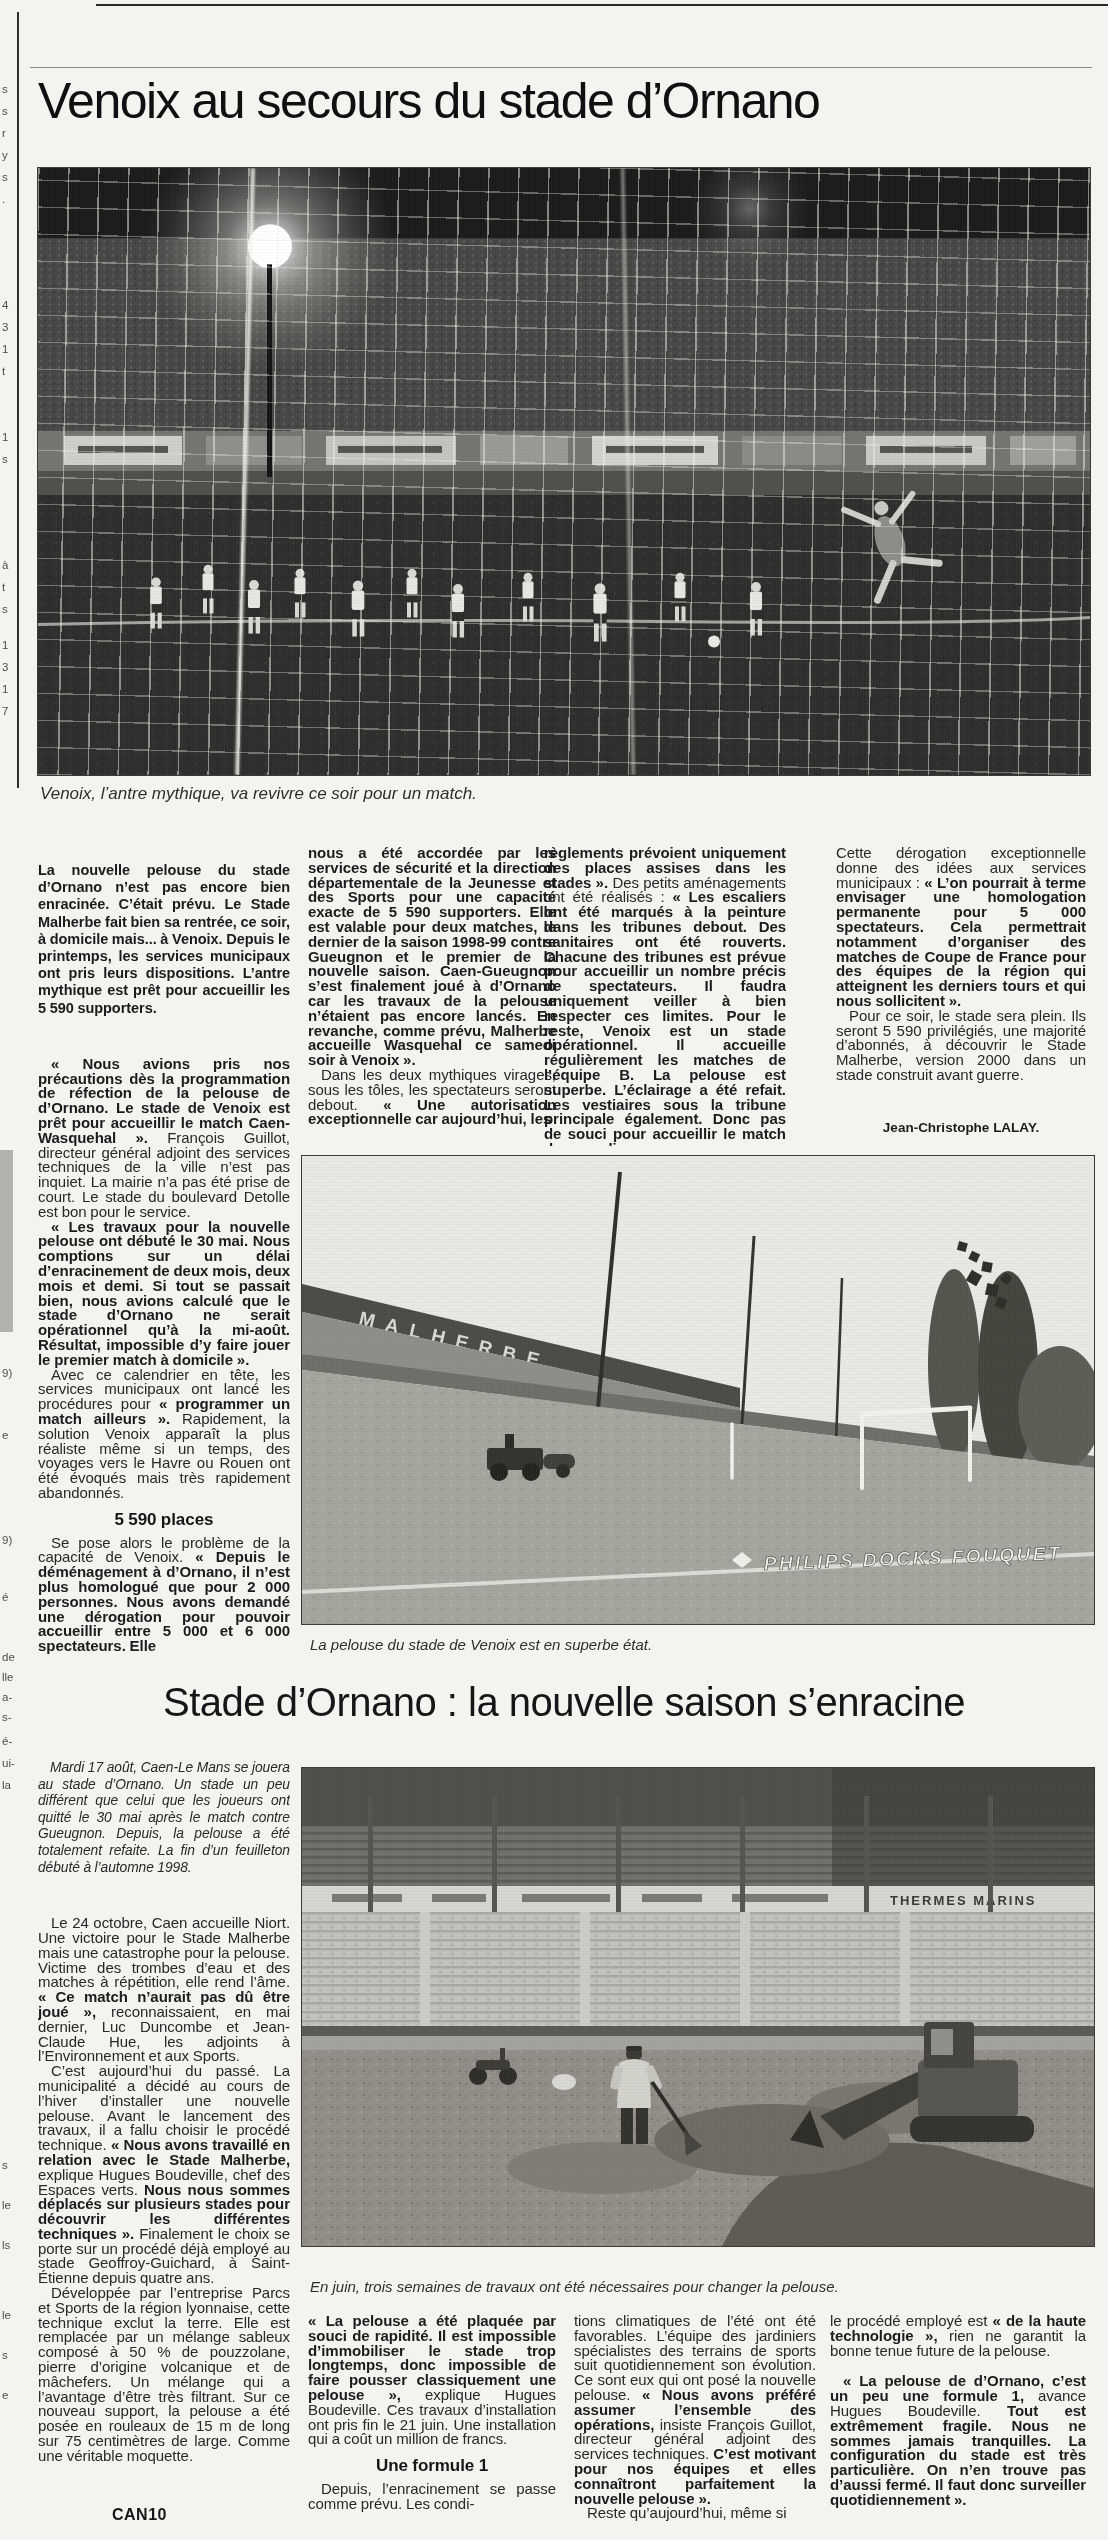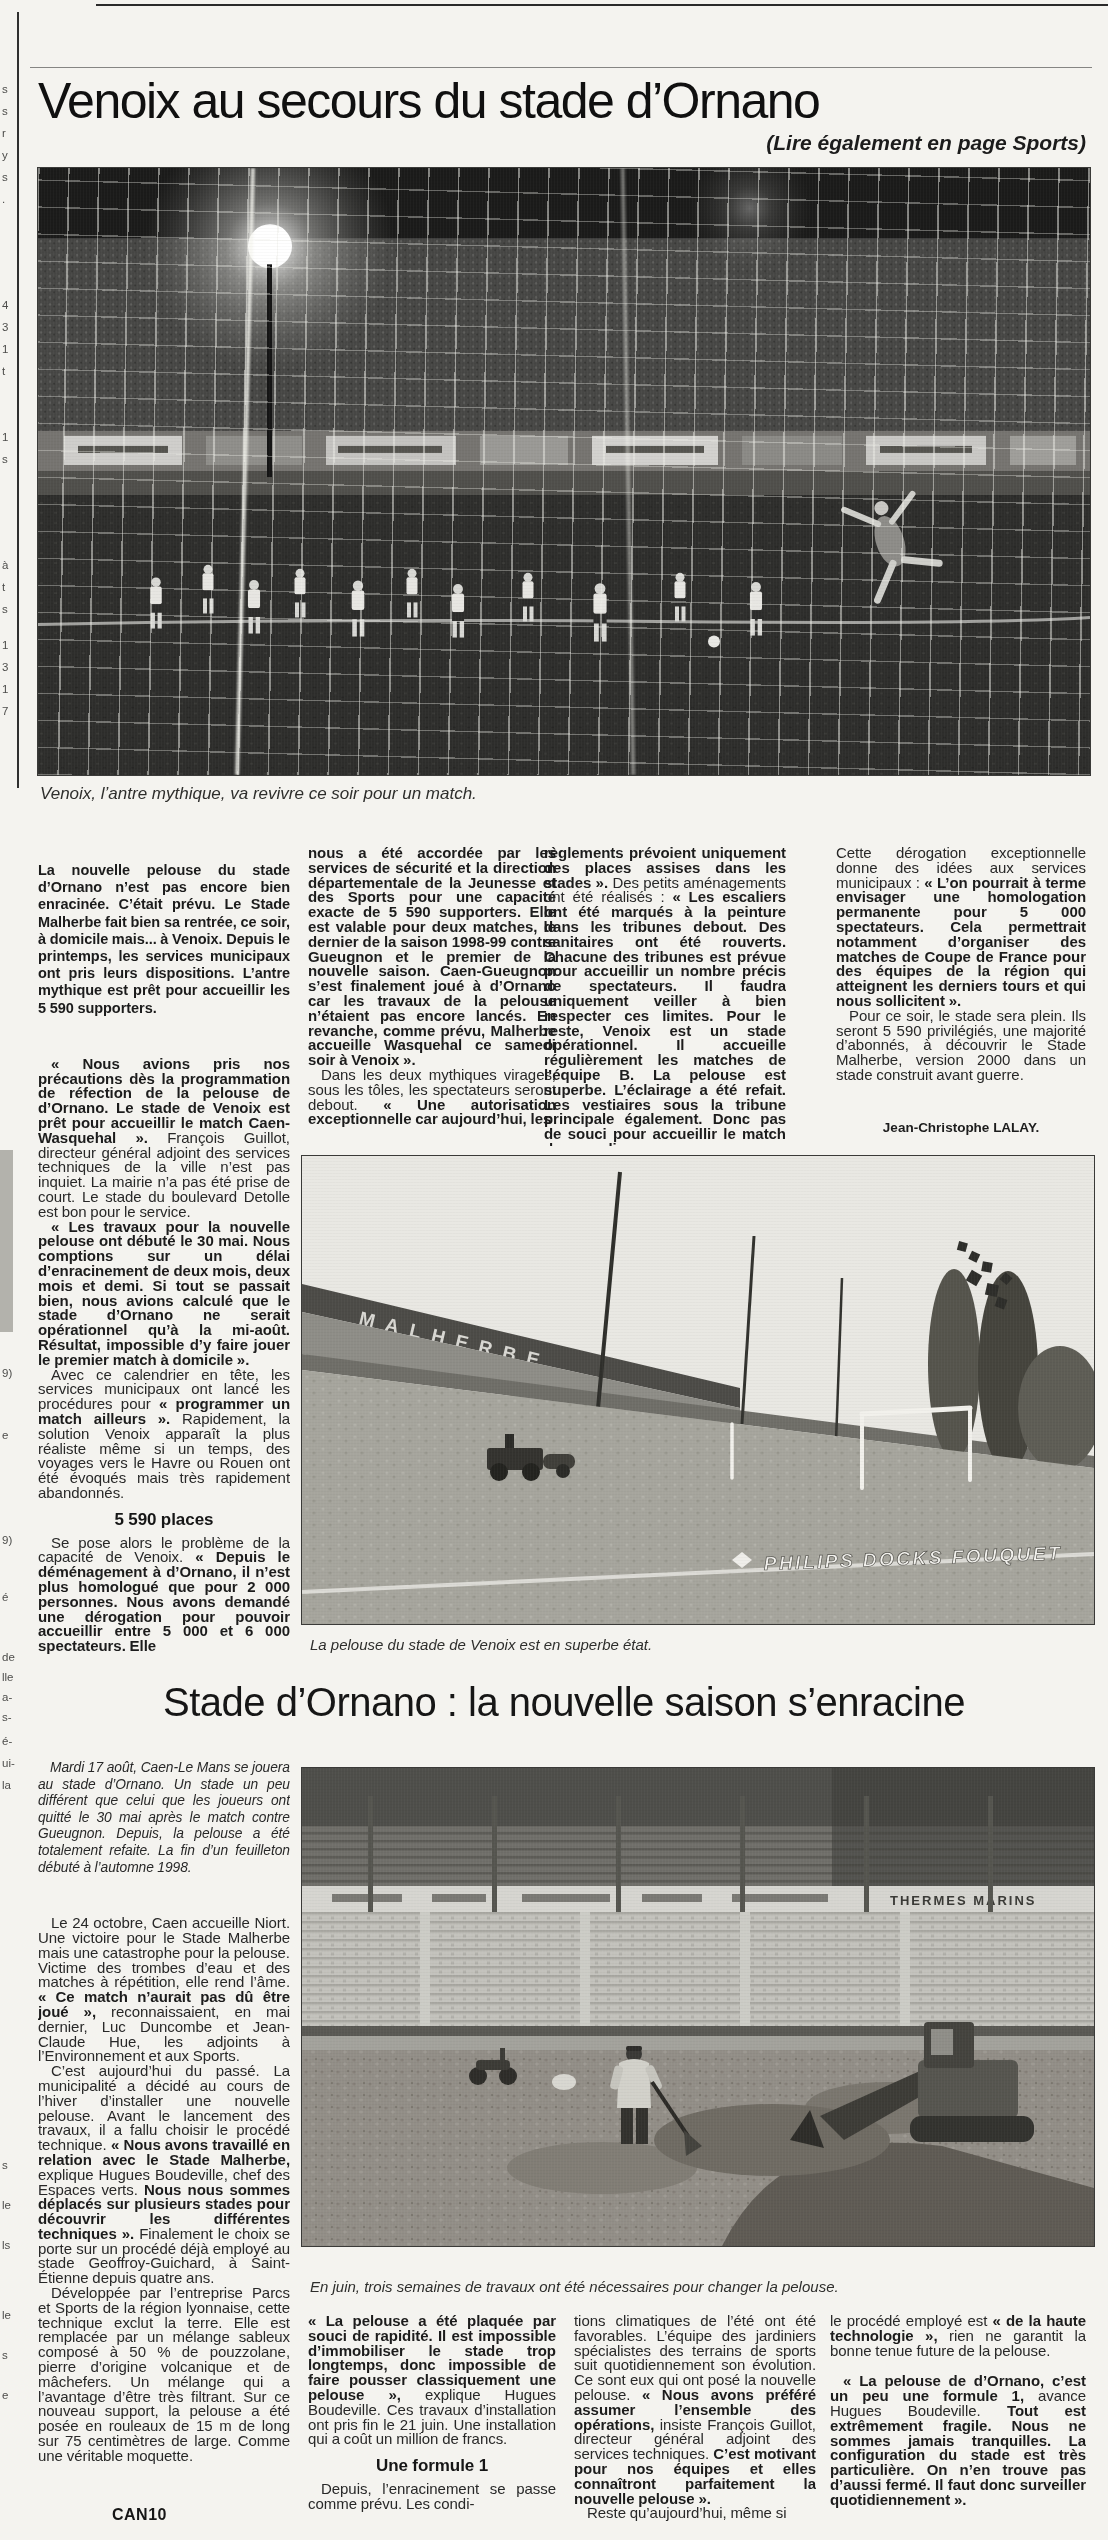--- a/index.html
+++ b/index.html
@@ -89,21 +89,20 @@
       <span class="frag" style="top: 2310px; left: 2px;">le</span>
       <span class="frag" style="top: 2350px; left: 2px;">s</span>
       <span class="frag" style="top: 2390px; left: 2px;">e</span>
     </div>
   <div class="vrule" style="left:17px;top:12px;width:2px;height:776px;"></div>
   <div class="abs" style="left:0;top:1150px;width:13px;height:182px;background:#b3b2ac;"></div>
 
   <div class="hrule" style="left:96px;top:4px;width:1012px;height:2px;"></div>
   <div class="hrule" style="left:30px;top:67px;width:1062px;height:1px;opacity:.55;"></div>
   <div class="abs headline" style="left:38px;top:72px;">Venoix au secours du stade d’Ornano</div>
-  <div class="abs see-also" style="left:600px;top:131px;width:486px;">(Lire également en page Sports)</div>
 
   <div class="photo grain" style="left:38px;top:168px;width:1052px;height:607px;">
     <svg viewBox="0 0 1052 605" preserveAspectRatio="none">
       <defs>
         <radialGradient id="fl" cx="50%" cy="50%" r="50%">
           <stop offset="0%" stop-color="#ffffff" stop-opacity=".95"></stop>
           <stop offset="35%" stop-color="#d8d8d4" stop-opacity=".45"></stop>
           <stop offset="100%" stop-color="#888884" stop-opacity="0"></stop>
         </radialGradient>
         <pattern id="crowd" width="9" height="7" patternUnits="userSpaceOnUse">

